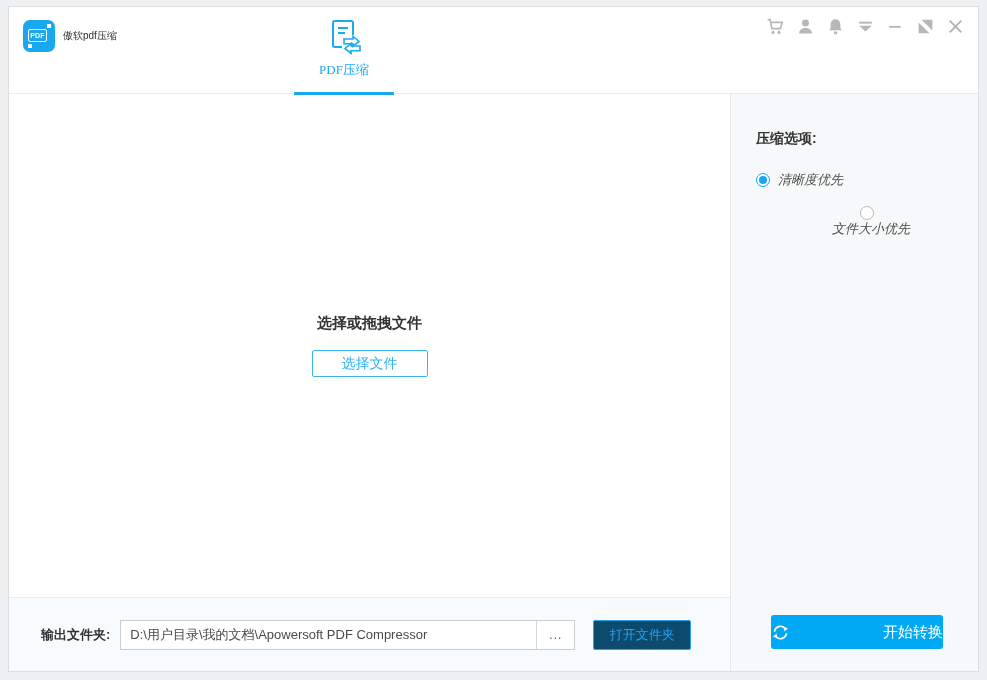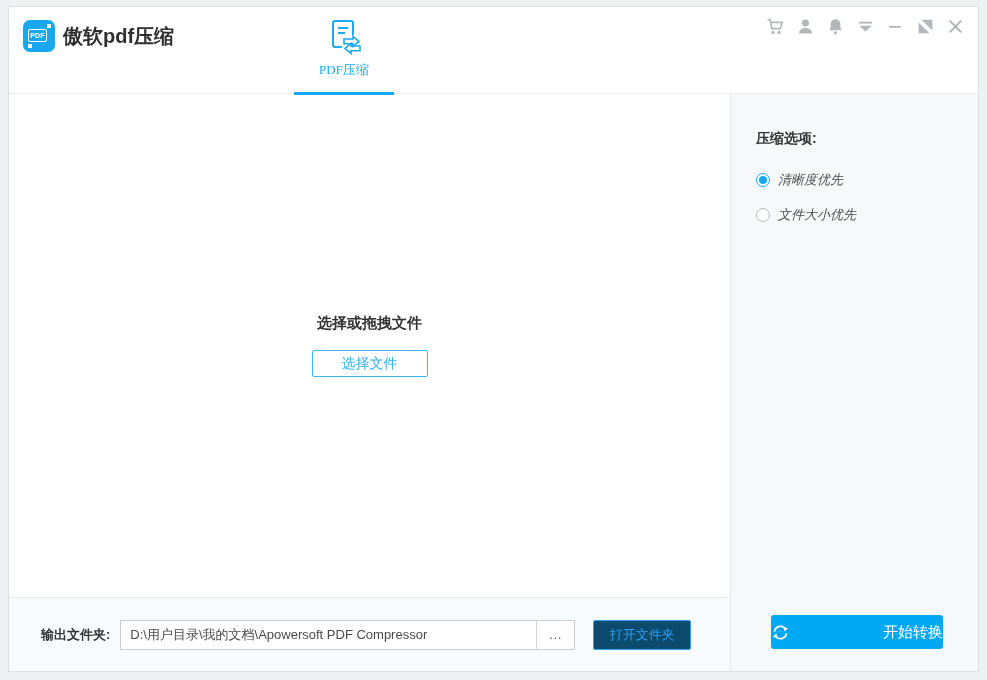--- a/index.html
+++ b/index.html
@@ -56,22 +56,22 @@
   .app-icon .mark-tr {
     position: absolute; right: 4px; top: 4px;
     width: 4px; height: 4px; background: #ffffff;
   }
   .app-icon .mark-bl {
     position: absolute; left: 5px; bottom: 4px;
     width: 4px; height: 4px; background: #ffffff;
   }
   .app-title {
     margin-left: 8px;
-    font-size: 20px;
-    font-weight: bold;
+    font-size: 10px;
+    font-weight: normal;
     color: #2e2e2e;
   }
   .tab {
     position: absolute;
     left: 285px; top: 0;
     width: 100px; height: 87px;
     text-align: center;
     cursor: pointer;
     font-family: Liberation Serif, serif;
   }
@@ -205,21 +205,21 @@
     font-weight: bold;
     color: #333333;
   }
   .radio-row {
     display: flex;
     align-items: center;
     margin-top: 23px;
     cursor: pointer;
     font-style: italic;
   }
-  .radio-row + .radio-row { margin-top: 17px; }
+  .radio-row + .radio-row { margin-top: 17px; flex-direction: column; }
   .radio-circle {
     width: 14px; height: 14px;
     border-radius: 50%;
     border: 1px solid #b6babd;
     background: #ffffff;
     position: relative;
     flex: 0 0 auto;
   }
   .radio-circle.selected { border-color: #18a8f0; }
   .radio-circle.selected::after {

